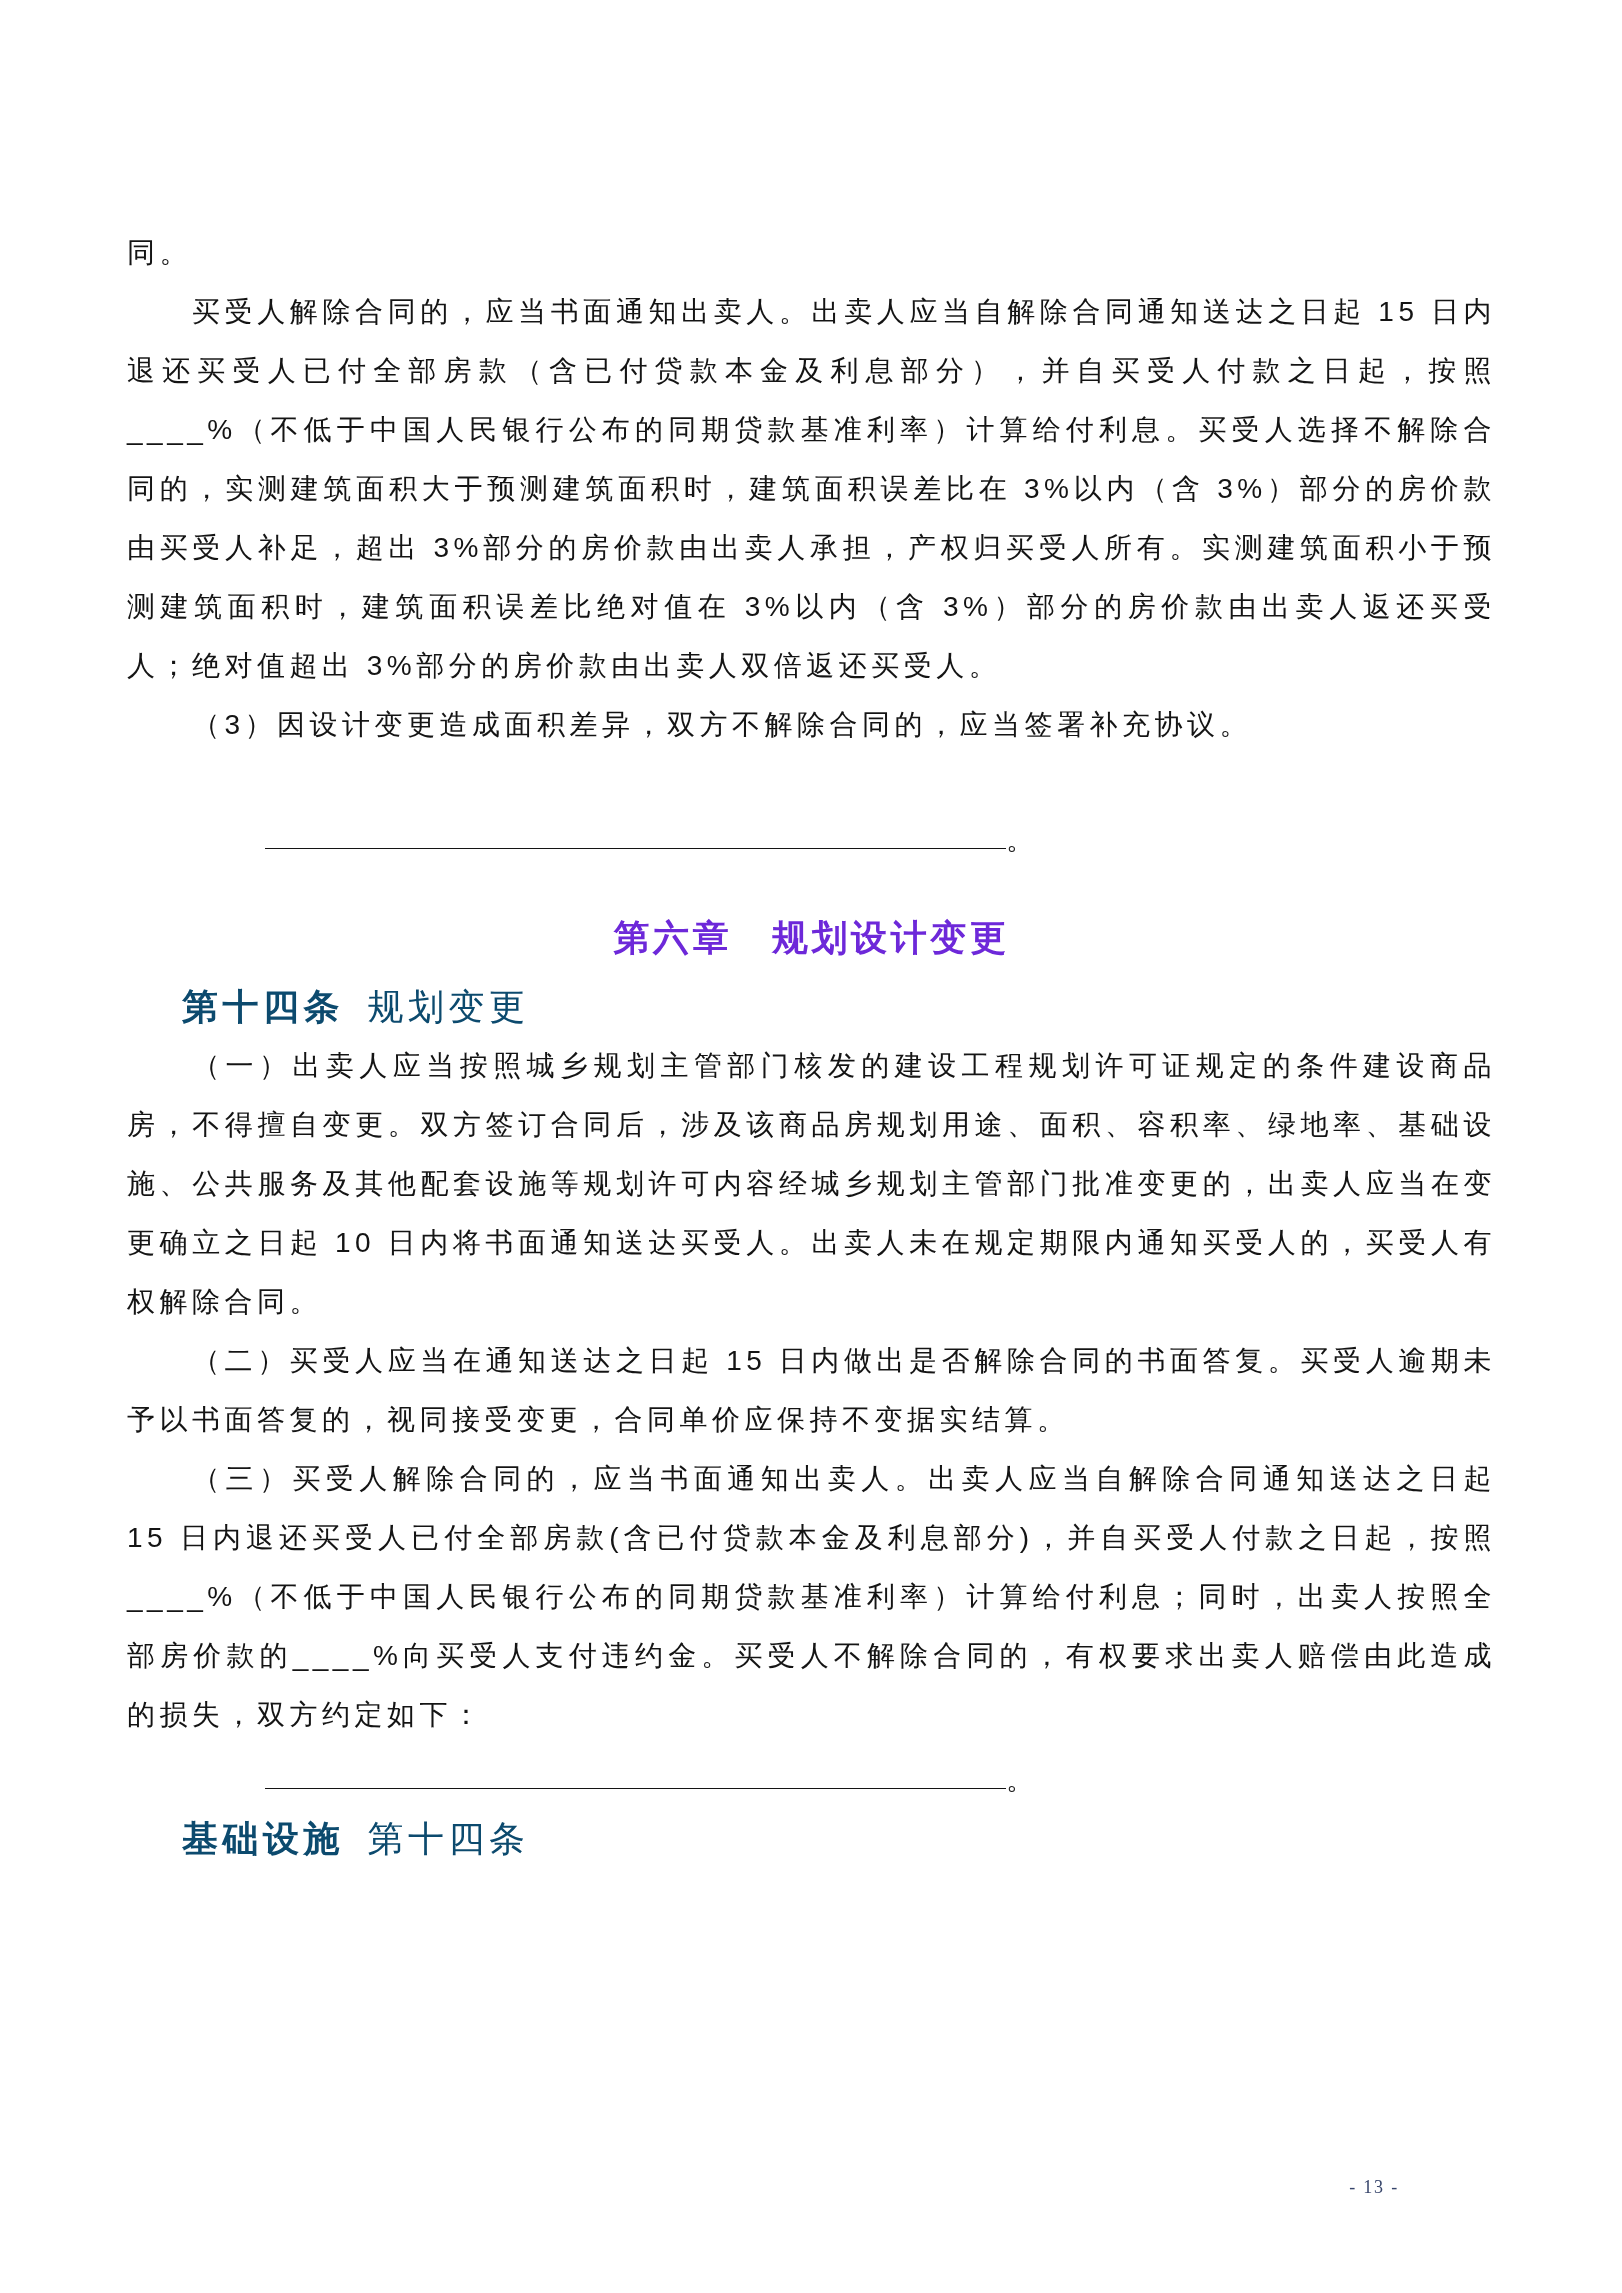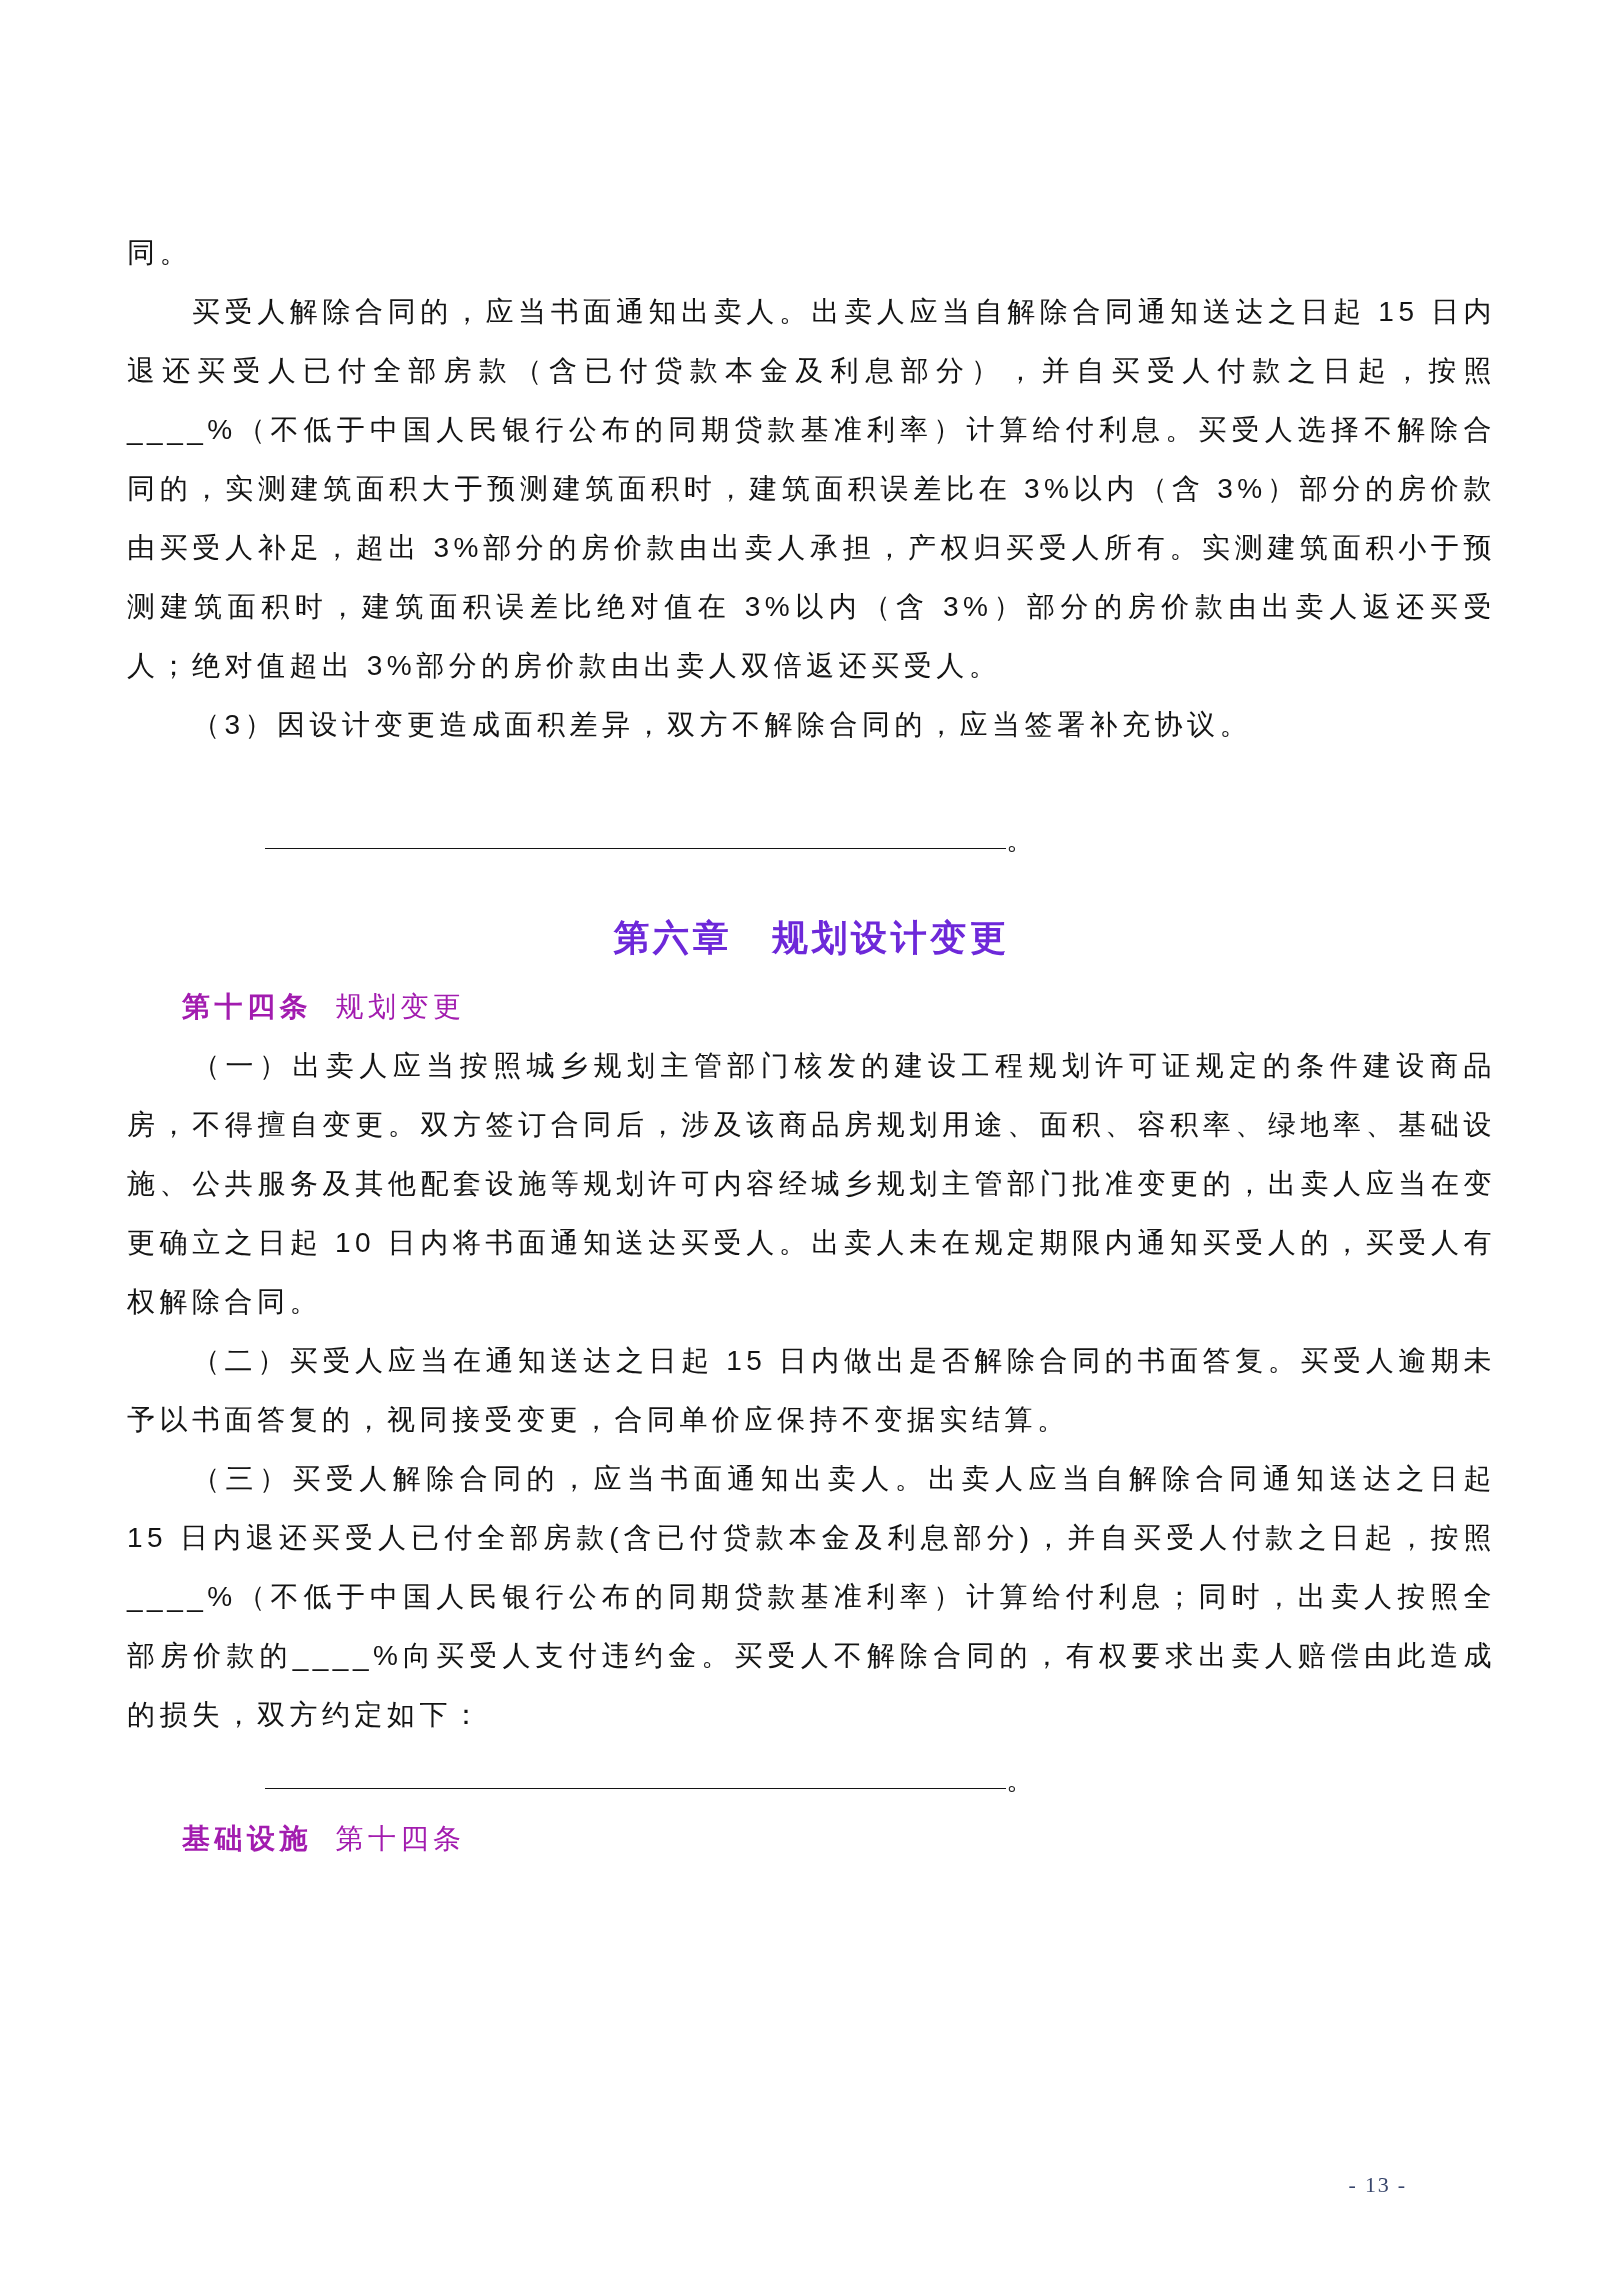--- a/index.html
+++ b/index.html
@@ -53,35 +53,35 @@
     font-size: 36px;
     font-weight: bold;
     text-align: center;
     line-height: 65px;
     margin: 36px 0 7.3px 0;
     color: #6d28d9;
     letter-spacing: 3.6px;
   }
 
   .article {
-    font-size: 28px;
+    font-size: 36px;
     line-height: 59px;
     letter-spacing: 4.5px;
     text-indent: 55px;
-    color: #a21caf;
+    color: #0c4a6e;
   }
   .article .num { font-weight: bold; }
   .article .ttl { margin-left: 23.6px; }
 
   .page-number {
     position: absolute;
-    right: 216px;
+    right: 224px;
     bottom: 96px;
     font-family: "Liberation Serif", "DejaVu Serif", serif;
-    font-size: 22px;
+    font-size: 18px;
     color: #37456b;
     letter-spacing: 1.8px;
     margin-top: 8px;
   }
 </style>
 </head>
 <body>
 
 <div class="page">
 

